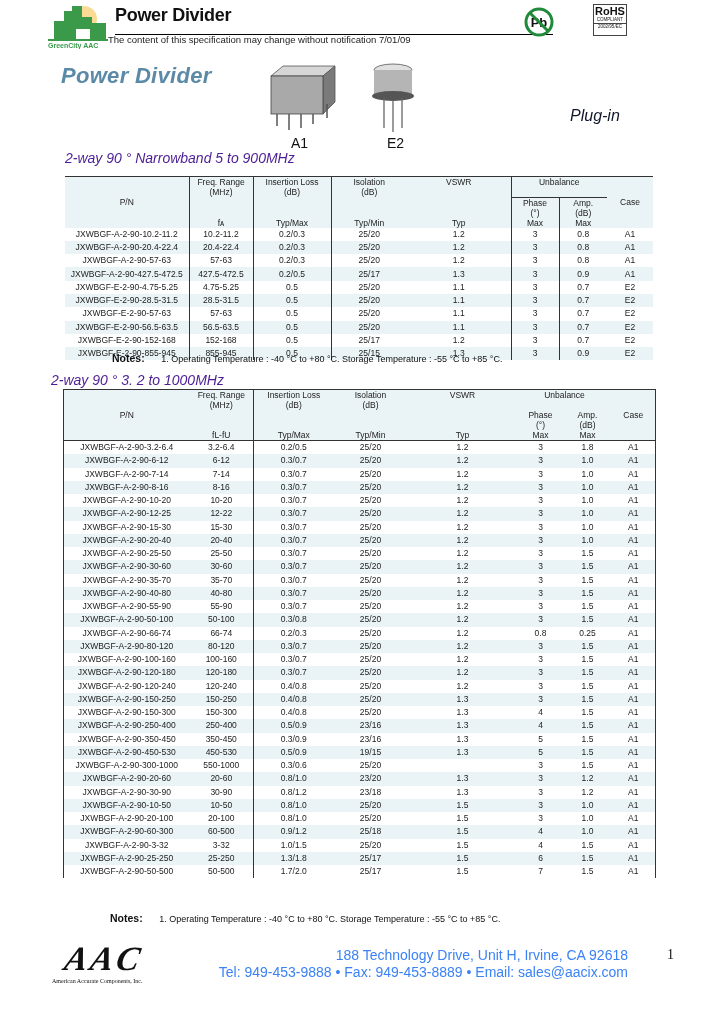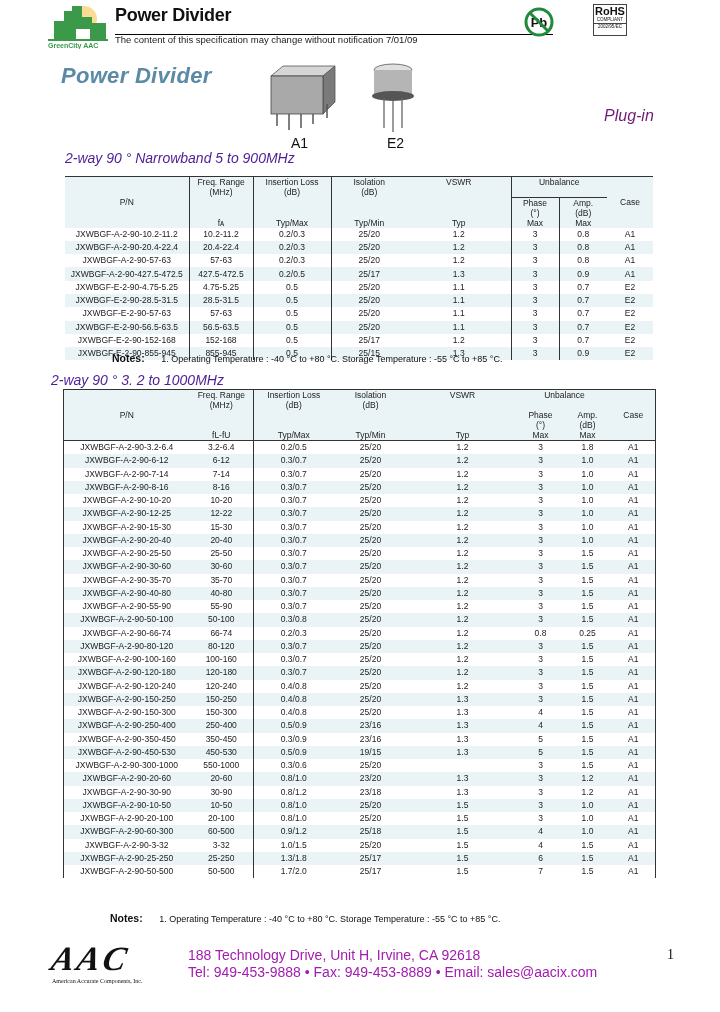--- a/index.html
+++ b/index.html
@@ -1,31 +1,31 @@
 <!DOCTYPE html>
 <html><head>
   <meta charset="utf-8">
   <style>
     html, body { margin:0; padding:0; background:#fff; }
     body { width:720px; height:1012px; position:relative; overflow:hidden; font-family:"Liberation Sans", sans-serif; color:#111; }
-    .abs { position:absolute; }
+    .abs { position:absolute;text-align:right; }
 
     
     .logo { left:46px; top:3px; width:70px; height:46px; }
     .hdr-title { left:115px; top:5px; font-size:18px; font-weight:bold; letter-spacing:-0.3px; }
     .hdr-rule { left:115px; top:34px; width:438px; height:1px; background:#000; }
-    .hdr-note { left:115px; top:34px; font-size:9.5px; color:#222; white-space:nowrap; }
+    .hdr-note { left:108px; top:34px; font-size:9.5px; color:#222; white-space:nowrap; }
     .pb { left:524px; top:7px; width:30px; height:30px; }
     .rohs { left:593px; top:4px; width:32px; height:30px; border:1px solid #444; text-align:center; }
     .rohs .t1 { font-size:11px; font-weight:bold; line-height:12px; display:block; }
     .rohs .t2 { font-size:4.5px; line-height:6px; display:block; }
     .rohs .t3 { font-size:4.5px; line-height:6px; display:block; border-top:1px solid #444; }
 
     .big-title { left:61px; top:63px; font-size:22px; font-style:italic; font-weight:bold; color:#5b8aa7; letter-spacing:0.3px; }
-    .plugin { left:604px; top:107px; font-size:16px; font-style:italic; color:#701a75; }
+    .plugin { left:570px; top:107px; font-size:16px; font-style:italic; color:#0f172a; }
     .pkg-a1 { left:265px; top:62px; width:72px; height:72px; }
     .pkg-e2 { left:370px; top:62px; width:46px; height:72px; }
     .pkg-label { font-size:14px; color:#111; }
 
     .sect-title { font-size:14px; font-style:italic; color:#4c1d95; white-space:nowrap; }
 
     
     table.spec { position:absolute; border-collapse:collapse; font-size:8.5px; color:#222; table-layout:fixed; }
     table.spec td, table.spec th { padding:0; text-align:center; white-space:nowrap; overflow:hidden; font-weight:normal; }
     table.spec thead tr { background:#eaf3f5; }
@@ -40,21 +40,21 @@
     table.spec.t2 tbody td { height:13.25px; line-height:13px; }
     .hdr-bot { border-bottom:1px solid #333; }
     .sub-l { border-bottom:1px solid #333; }
 
     .notes { font-size:9px; color:#111; white-space:nowrap; }
     .notes b { font-size:10.5px;padding-left:32px; }
 
     .footer-logo { left:52px; top:942px; }
     .footer-logo .aac { font-family:"Liberation Serif", serif; font-style:italic; font-weight:bold; font-size:34px; letter-spacing:3px; line-height:34px; display:block; transform:skewX(-12deg); }
     .footer-logo .aac-sub { font-family:"Liberation Serif", serif; font-size:6px; display:block; margin-top:2px; }
-    .addr { left:188px; top:947px; width:440px; text-align:left; font-size:14px; line-height:17px; color:#a21caf; }
+    .addr { left:188px; top:947px; width:440px; text-align:right; font-size:14px; line-height:17px; color:#3b82f6; }
     .pagenum { left:667px; top:947px; font-family:"Liberation Serif", serif; font-size:14px; }
   </style>
 </head>
 <body>
 
 <div class="abs logo">
   <svg width="70" height="46" viewBox="0 0 70 46">
     <circle cx="38" cy="16" r="13" fill="#f8d27a" opacity="0.8"></circle>
     <rect x="8" y="18" width="10" height="18" fill="#3a9a4a"></rect>
     <rect x="18" y="8" width="8" height="28" fill="#3a9a4a"></rect>

